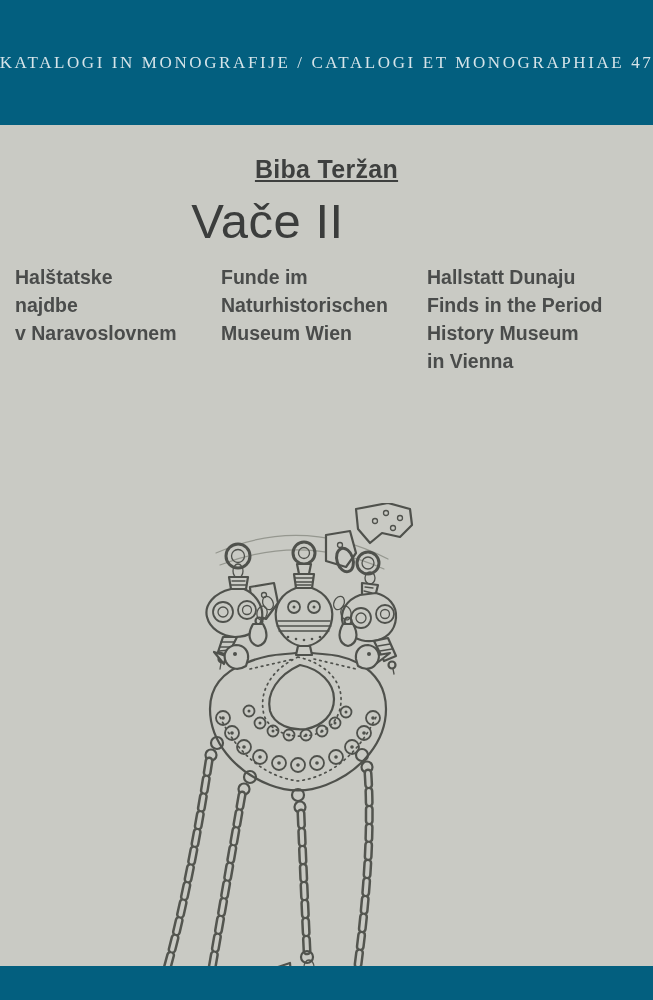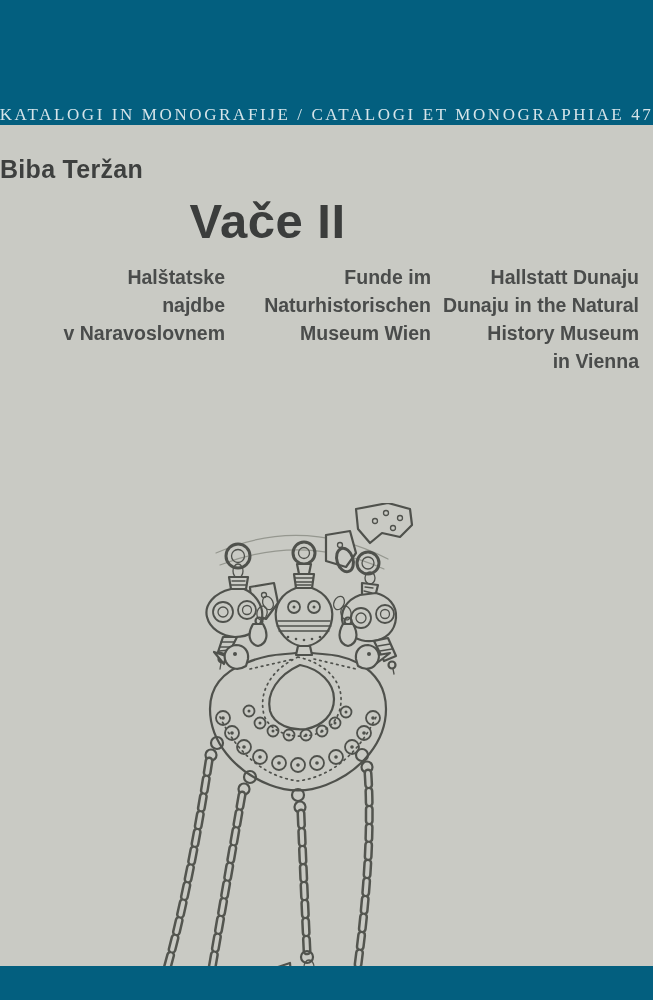--- a/index.html
+++ b/index.html
@@ -1,31 +1,31 @@
 <!DOCTYPE html>
 <html><head>
 <meta charset="utf-8">
 <style>
   html,body{margin:0;padding:0;background:#ffffff;}
   .cover{position:relative;width:653px;height:1000px;background:#ffffff;overflow:hidden;
          font-family:"Liberation Sans","DejaVu Sans",sans-serif;}
   
   .band-top{position:absolute;left:0;top:0;width:653px;height:125px;background:#035F7F;
-            display:flex;align-items:flex-end;justify-content:center;}
+            display:flex;align-items:center;justify-content:center;}
   .band-top .series{color:#D6E4E9;font-family:"Liberation Serif","DejaVu Serif",serif;
             font-size:17px;letter-spacing:2.6px;white-space:nowrap;}
   .band-bottom{position:absolute;left:0;bottom:0;width:653px;height:34px;background:#035F7F;}
   
   .body-panel{position:absolute;left:0;top:125px;width:653px;height:841px;background:#C9CAC4;}
-  .author{position:absolute;left:0;top:30px;width:653px;
-          color:#3E403F;font-size:25px;font-weight:bold;letter-spacing:.3px;}
+  .author{position:absolute;left:0;top:30px;width:653px;text-align:center;
+          color:#3E403F;font-size:25px;font-weight:bold;letter-spacing:.3px;text-decoration:underline;}
   .title{position:absolute;left:0;top:68px;width:535px;text-align:center;
-         color:#3B3D3C;font-size:49px;font-weight:bold;letter-spacing:.5px;}
+         color:#3B3D3C;font-size:49px;font-weight:normal;letter-spacing:.5px;}
   .subtitles{position:absolute;top:138px;left:0;width:653px;height:120px;color:#4A4C4B;}
-  .subcol{position:absolute;top:0;text-align:right;font-size:19.5px;font-weight:bold;line-height:28px;}
+  .subcol{position:absolute;top:0;text-align:left;font-size:19.5px;font-weight:bold;line-height:28px;}
   .subcol.sl{left:15px;width:210px;}
   .subcol.de{left:221px;width:210px;}
   .subcol.en{left:427px;width:212px;}
   
   .art{position:absolute;left:120px;top:378px;width:320px;height:572px;}
   .ln{fill:none;stroke:#4F514C;stroke-width:2.2;stroke-linejoin:round;stroke-linecap:round;}
   .lnf{fill:#C9CAC4;stroke:#4F514C;stroke-width:2.2;stroke-linejoin:round;}
   .lnr{fill:none;stroke:#4F514C;stroke-width:3;stroke-linecap:round;}
   .th{fill:none;stroke:#4F514C;stroke-width:1.3;stroke-linecap:round;}
   .faint{fill:none;stroke:#95978F;stroke-width:1.2;stroke-linecap:round;}
@@ -59,21 +59,21 @@
         <div>najdbe</div>
         <div>v Naravoslovnem</div>
       </div>
       <div class="subcol de">
         <div>Funde im</div>
         <div>Naturhistorischen</div>
         <div>Museum Wien</div>
       </div>
       <div class="subcol en">
         <div>Hallstatt Dunaju</div>
-        <div>Dunaju in the Natural</div>
+        <div>Finds in the Period</div>
         <div>History Museum</div>
         <div>in Vienna</div>
       </div>
     </div>
 
     <svg class="art" viewBox="0 0 320 572" role="img" aria-label="Archaeological line drawing of a Hallstatt-period bronze pendant: a crescent-shaped plate with two bird-head finials and a triangular opening, decorated with stamped concentric circles, hung with three vessel-shaped rattle pendants above and four chains ending in ball pendants and trapezoid sheet pendants below">
 
       <g>
         <path class="faint" d="M96,50 Q182,12 268,56"></path>
         <path class="faint" d="M100,62 Q182,30 264,66"></path>

